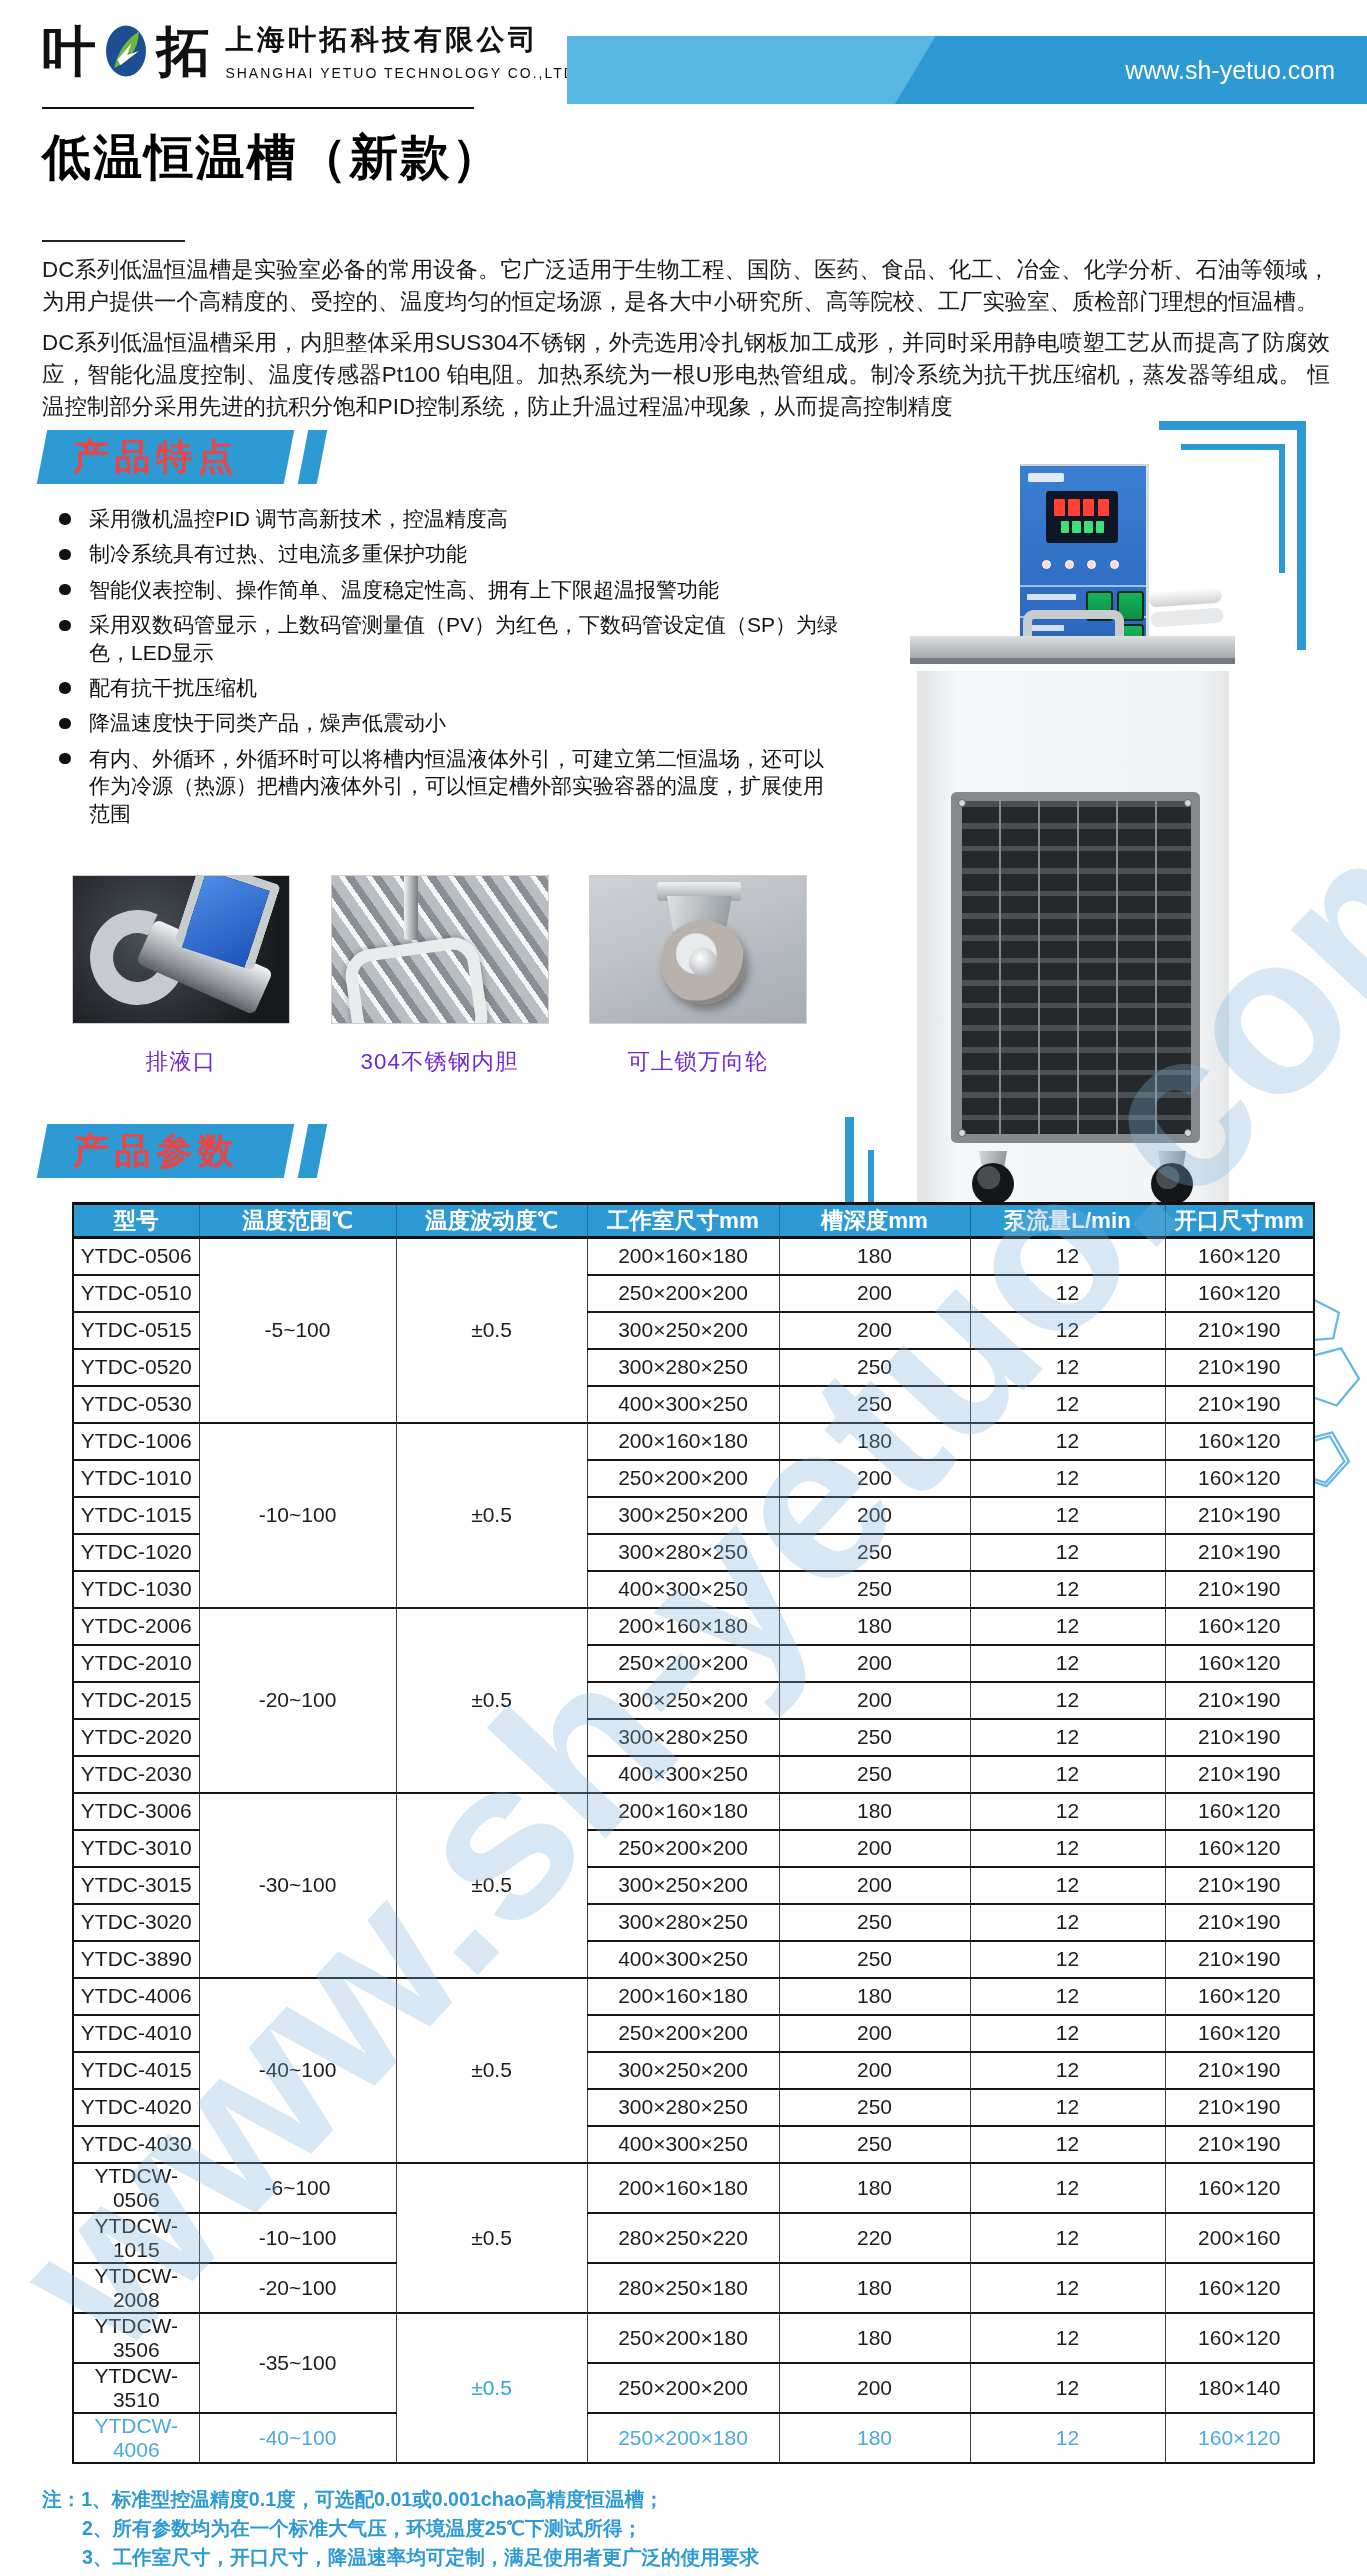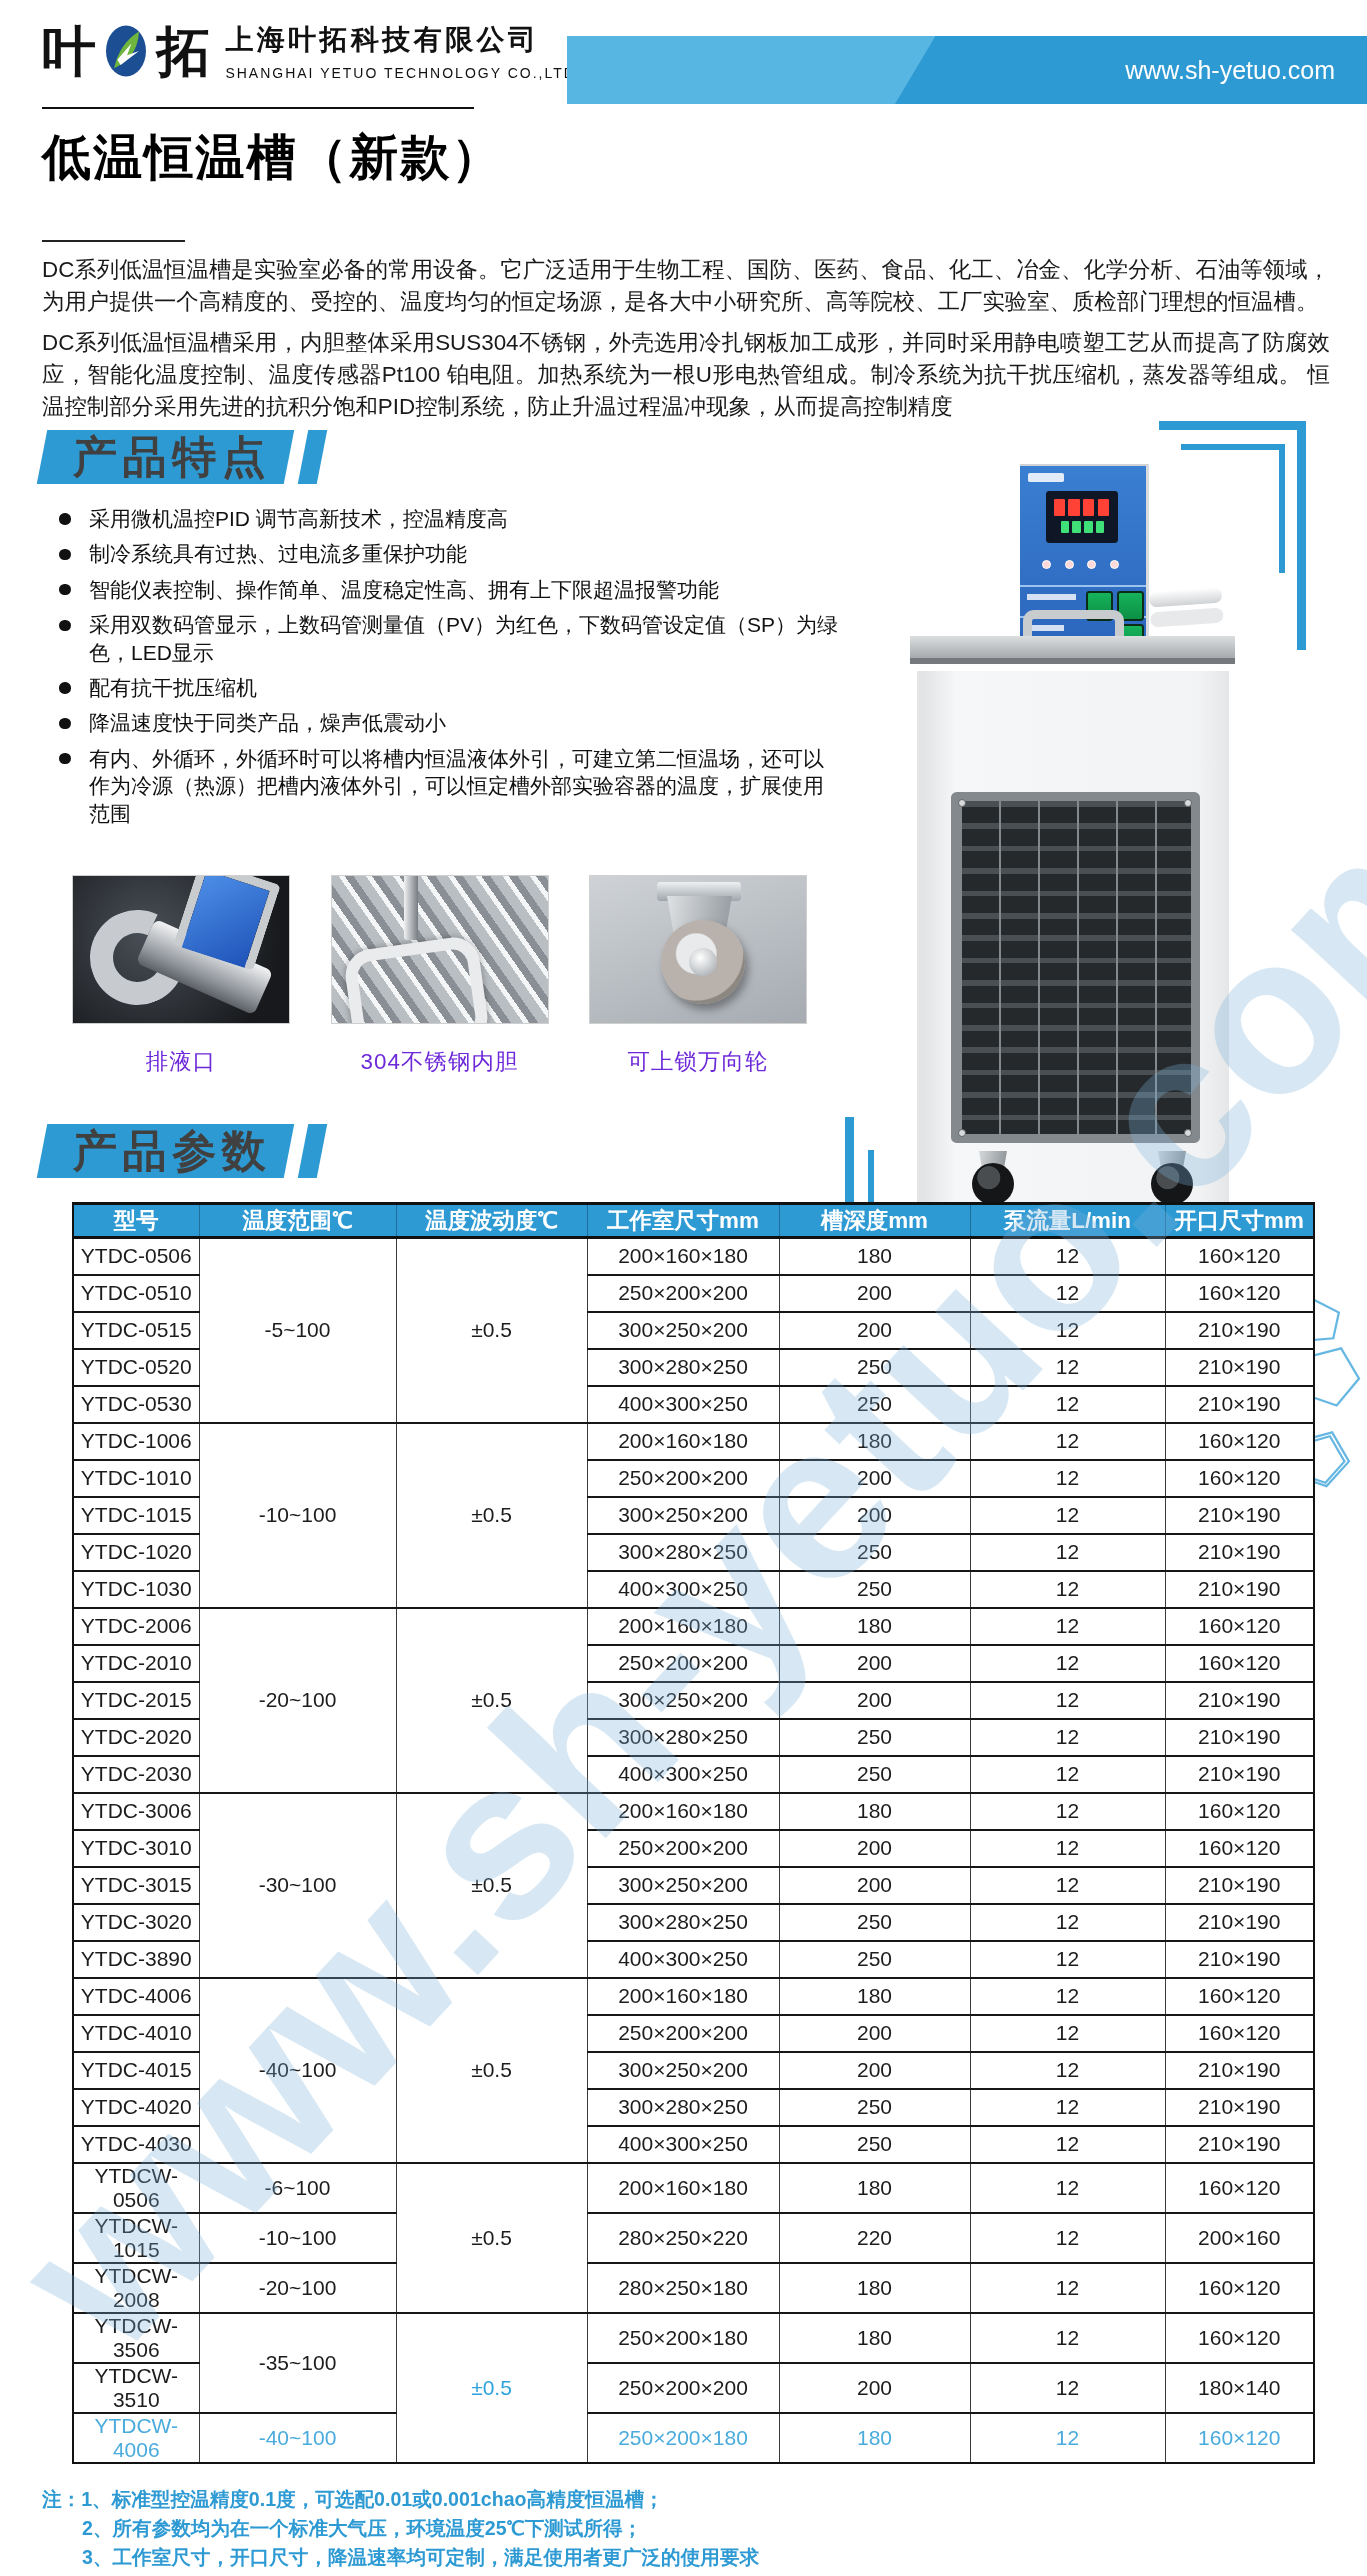--- a/index.html
+++ b/index.html
@@ -32,21 +32,21 @@
 
   
   .para{position:absolute;left:42px;width:1288px;font-size:22.4px;line-height:32px;color:#1a1a1a;text-align:justify;}
   .para1{top:254px;}
   .para2{top:327px;}
 
   
   .banner{position:absolute;width:247px;height:54px;}
   .banner .bg{position:absolute;inset:0;background:var(--accent);transform:skewX(-11deg);}
   .banner .tail{position:absolute;right:-33px;top:0;width:19px;height:54px;background:var(--accent);transform:skewX(-11deg);}
-  .banner .label{position:relative;z-index:1;line-height:54px;padding-left:31px;color:#404040;font-size:44px;font-weight:bold;letter-spacing:5.6px;}
+  .banner .label{position:relative;z-index:1;line-height:54px;padding-left:31px;color:#ef4444;font-size:36px;font-weight:bold;letter-spacing:5.6px;}
   .banner-features{left:42px;top:430px;}
   .banner-params{left:42px;top:1124px;}
 
   
   .features{position:absolute;left:56px;top:505px;width:786px;list-style:none;}
   .features li{position:relative;padding-left:33px;font-size:21px;line-height:27.5px;color:#111;margin-bottom:7.9px;}
   .features li::before{content:"";position:absolute;left:3.4px;top:8.4px;width:11.2px;height:11.2px;border-radius:50%;background:#111;}
 
   
   .photo-row{position:absolute;left:72px;top:875px;width:735px;display:flex;justify-content:space-between;}

